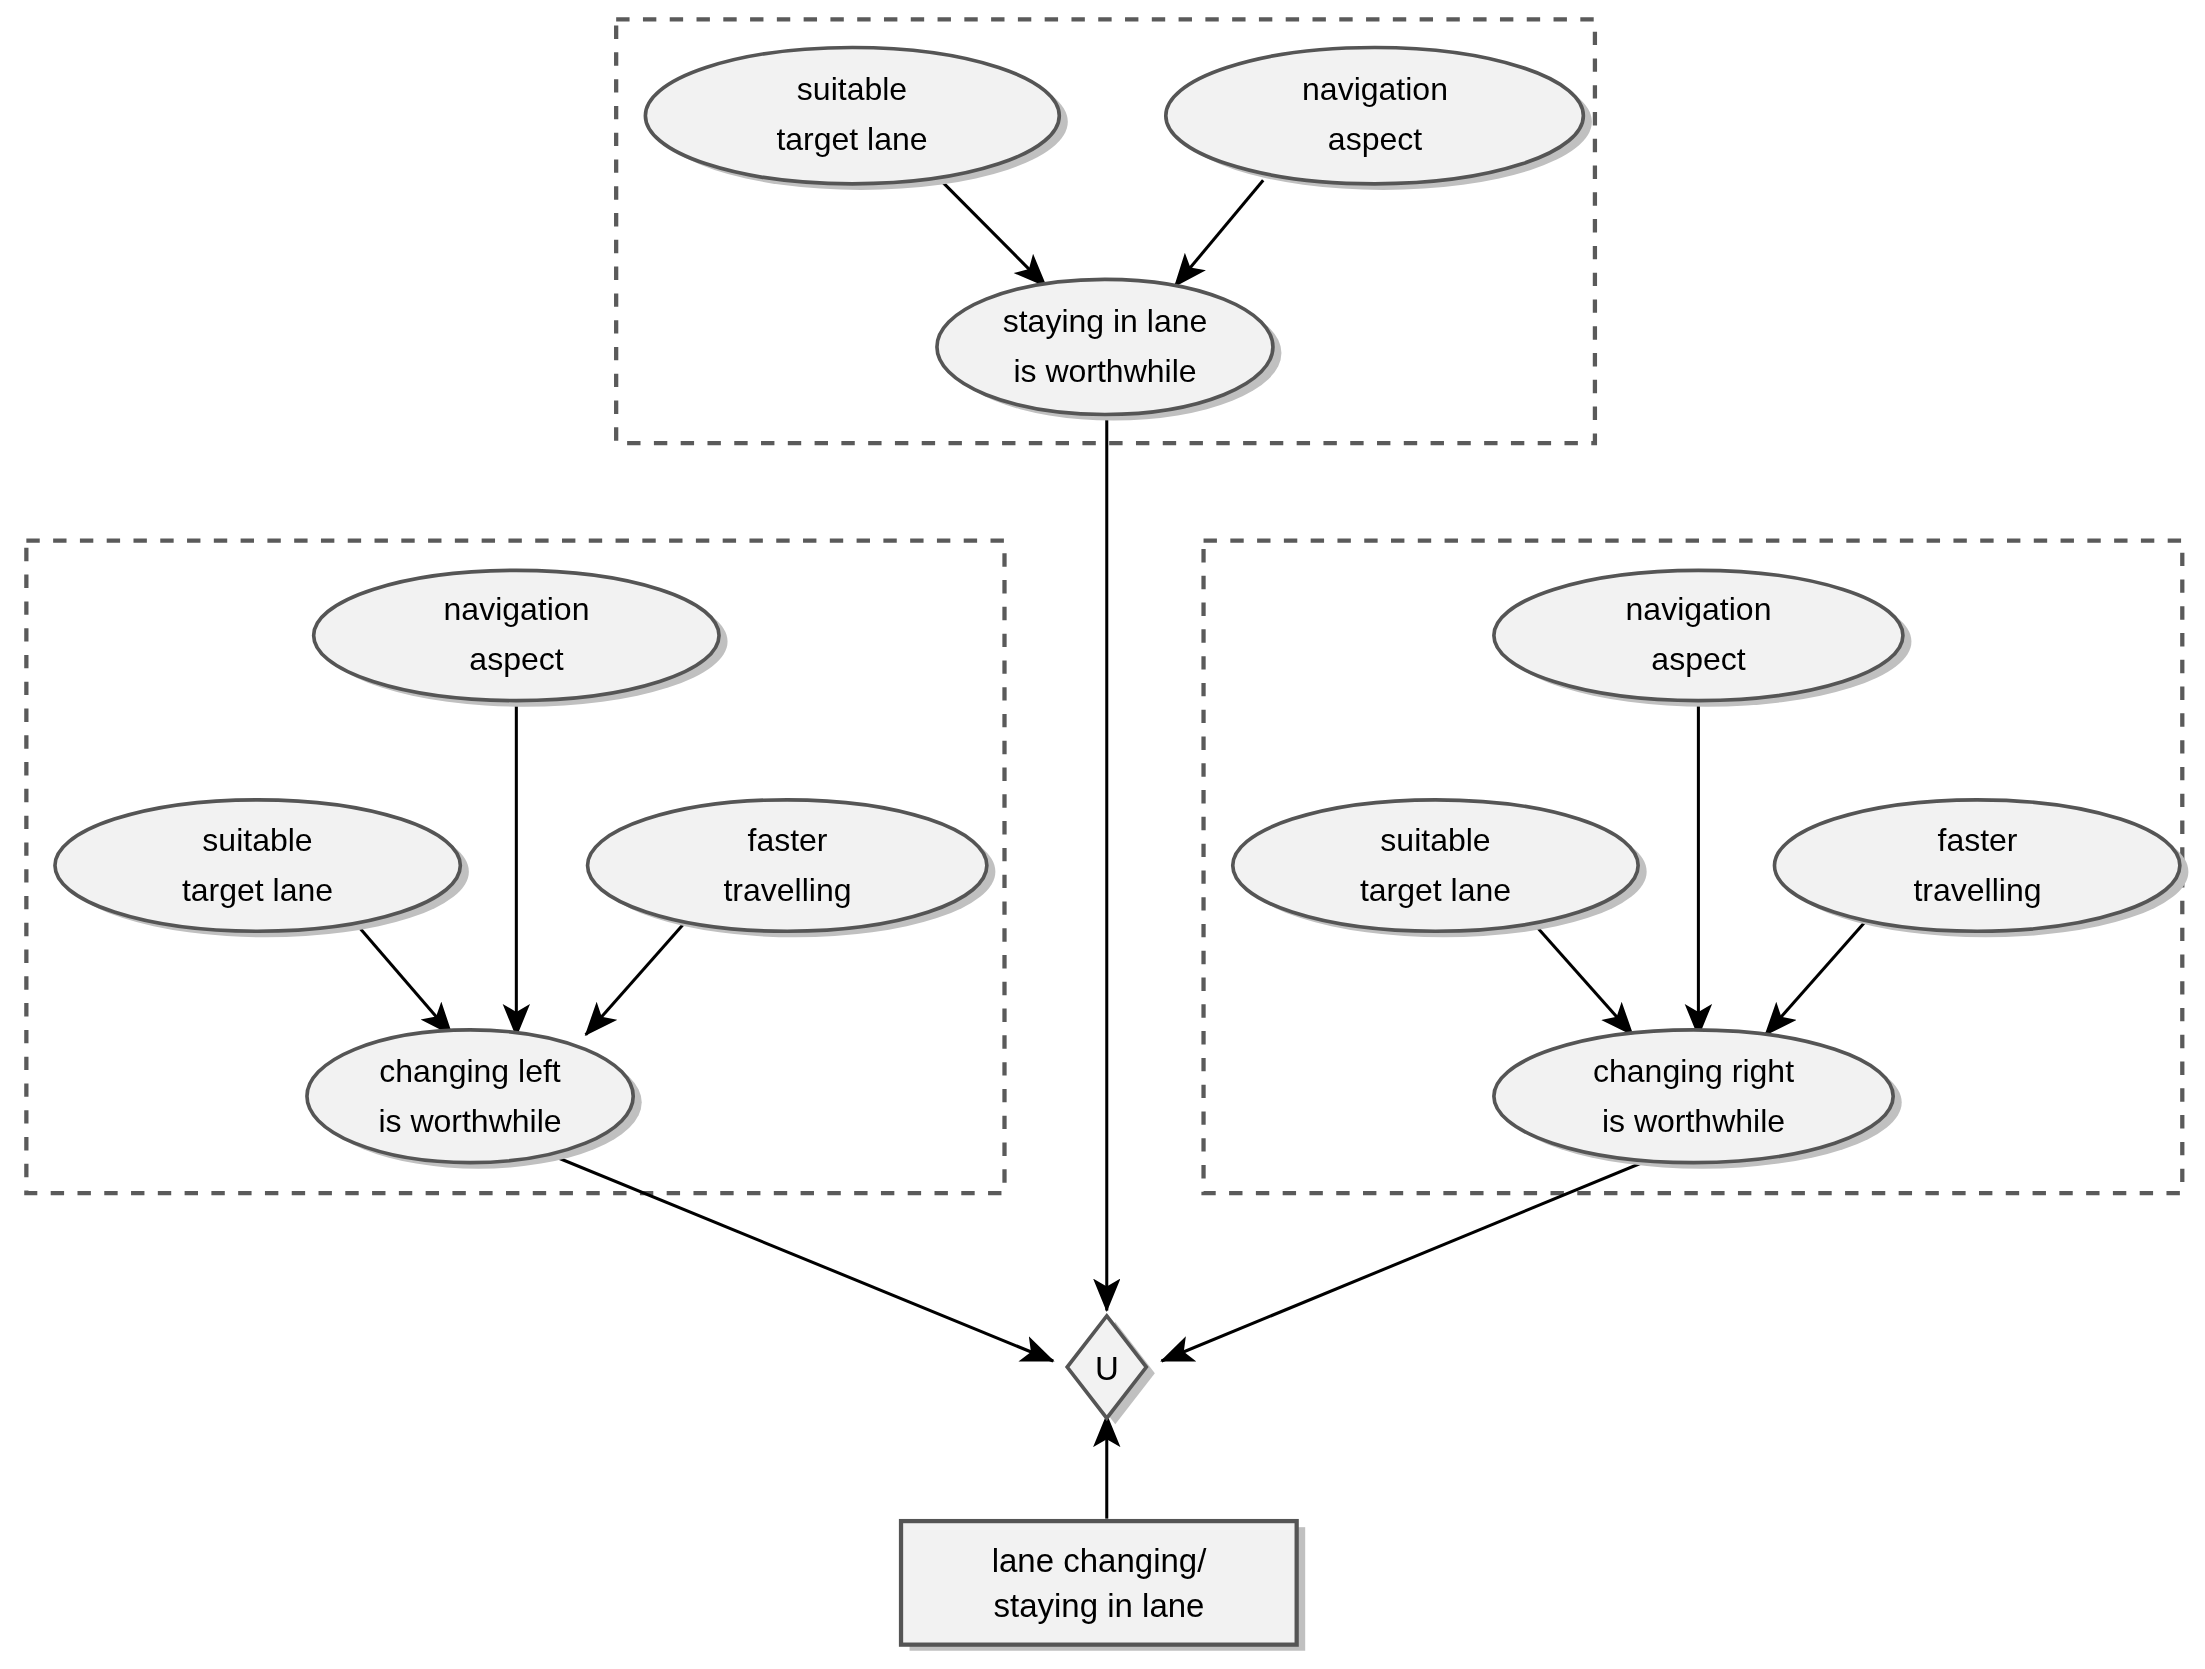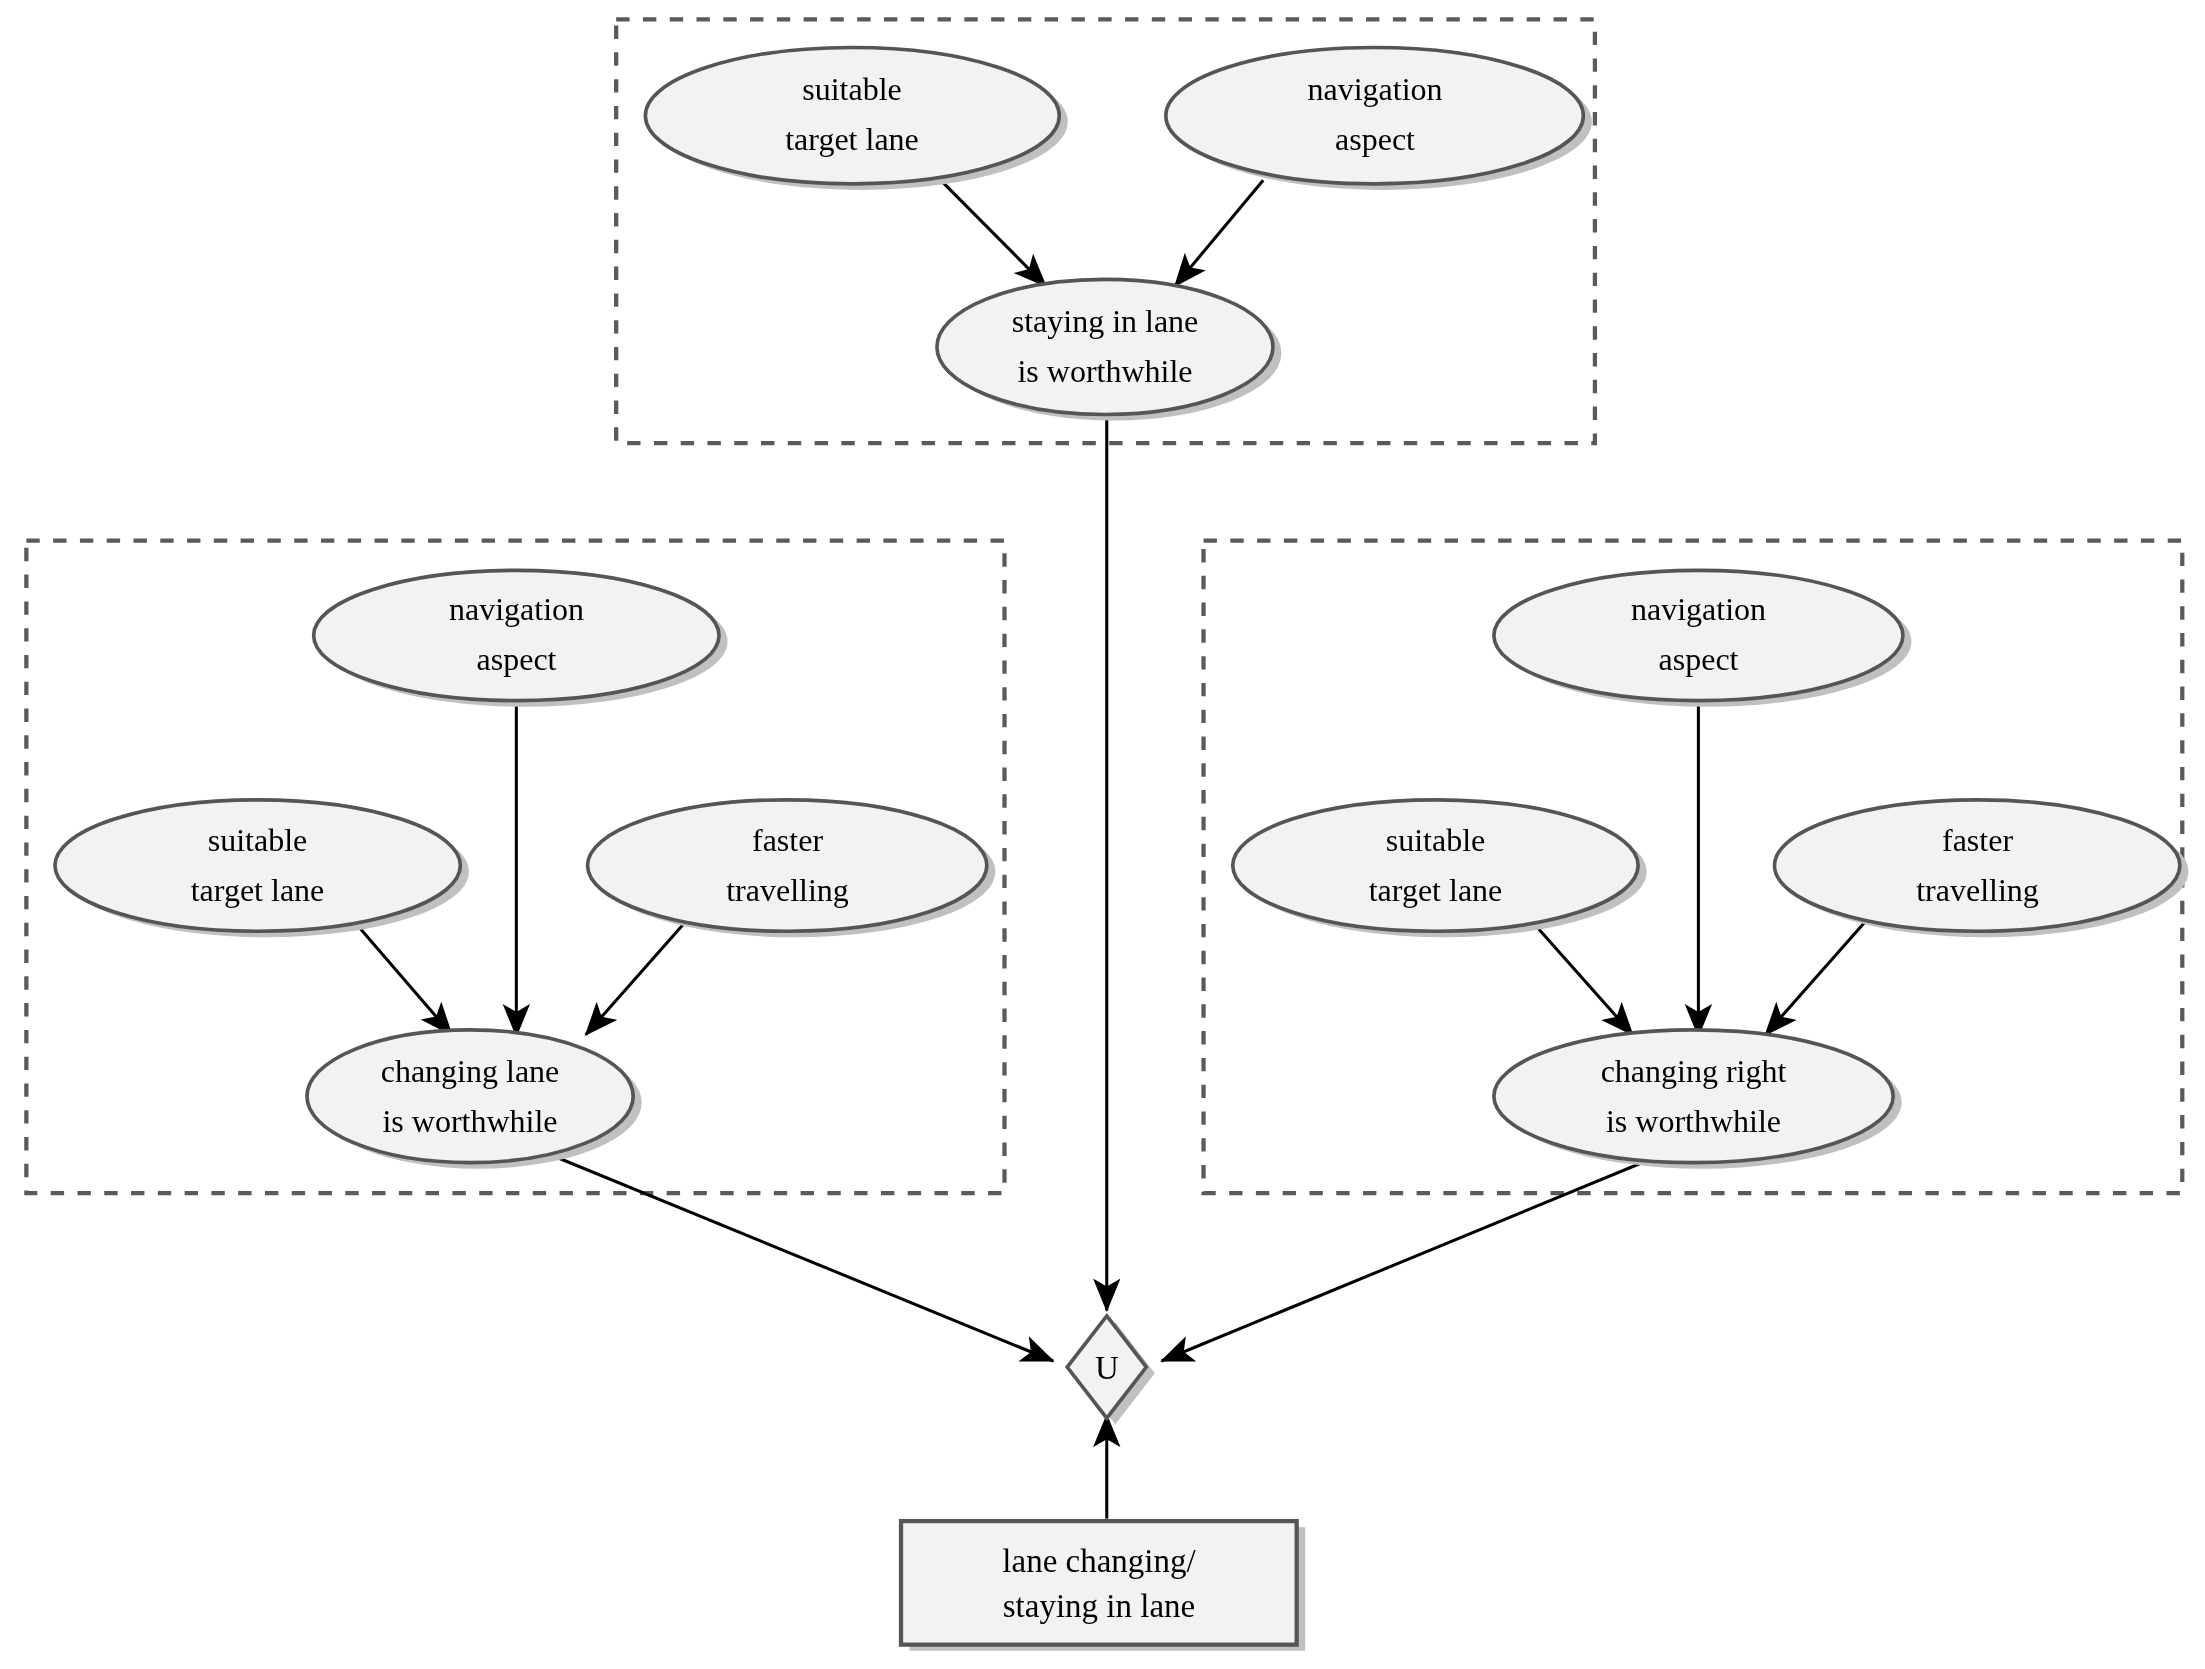--- a/index.html
+++ b/index.html
@@ -6,21 +6,21 @@
     margin: 0;
     padding: 0;
     background: #ffffff;
   }
   #canvas {
     position: relative;
     width: 2205px;
     height: 1669px;
     background: #ffffff;
     overflow: hidden;
-    font-family: Liberation Serif, serif;
+    font-family: Liberation Sans, sans-serif;
   }
   svg.layer {
     position: absolute;
     left: 0;
     top: 0;
     width: 2205px;
     height: 1669px;
   }
   .node-label {
     position: absolute;
@@ -144,21 +144,21 @@
     <span class="l1">suitable</span>
     <span class="l2">target lane</span>
   </div>
 
   <div class="node-label" style="left:588px; top:800px; width:399px; height:132px;">
     <span class="l1">faster</span>
     <span class="l2">travelling</span>
   </div>
 
   <div class="node-label" style="left:307px; top:1030px; width:326px; height:133px;">
-    <span class="l1">changing lane</span>
+    <span class="l1">changing left</span>
     <span class="l2">is worthwhile</span>
   </div>
 
   <div class="node-label" style="left:1494px; top:570px; width:409px; height:130px;">
     <span class="l1">navigation</span>
     <span class="l2">aspect</span>
   </div>
 
   <div class="node-label" style="left:1233px; top:800px; width:405px; height:132px;">
     <span class="l1">suitable</span>

